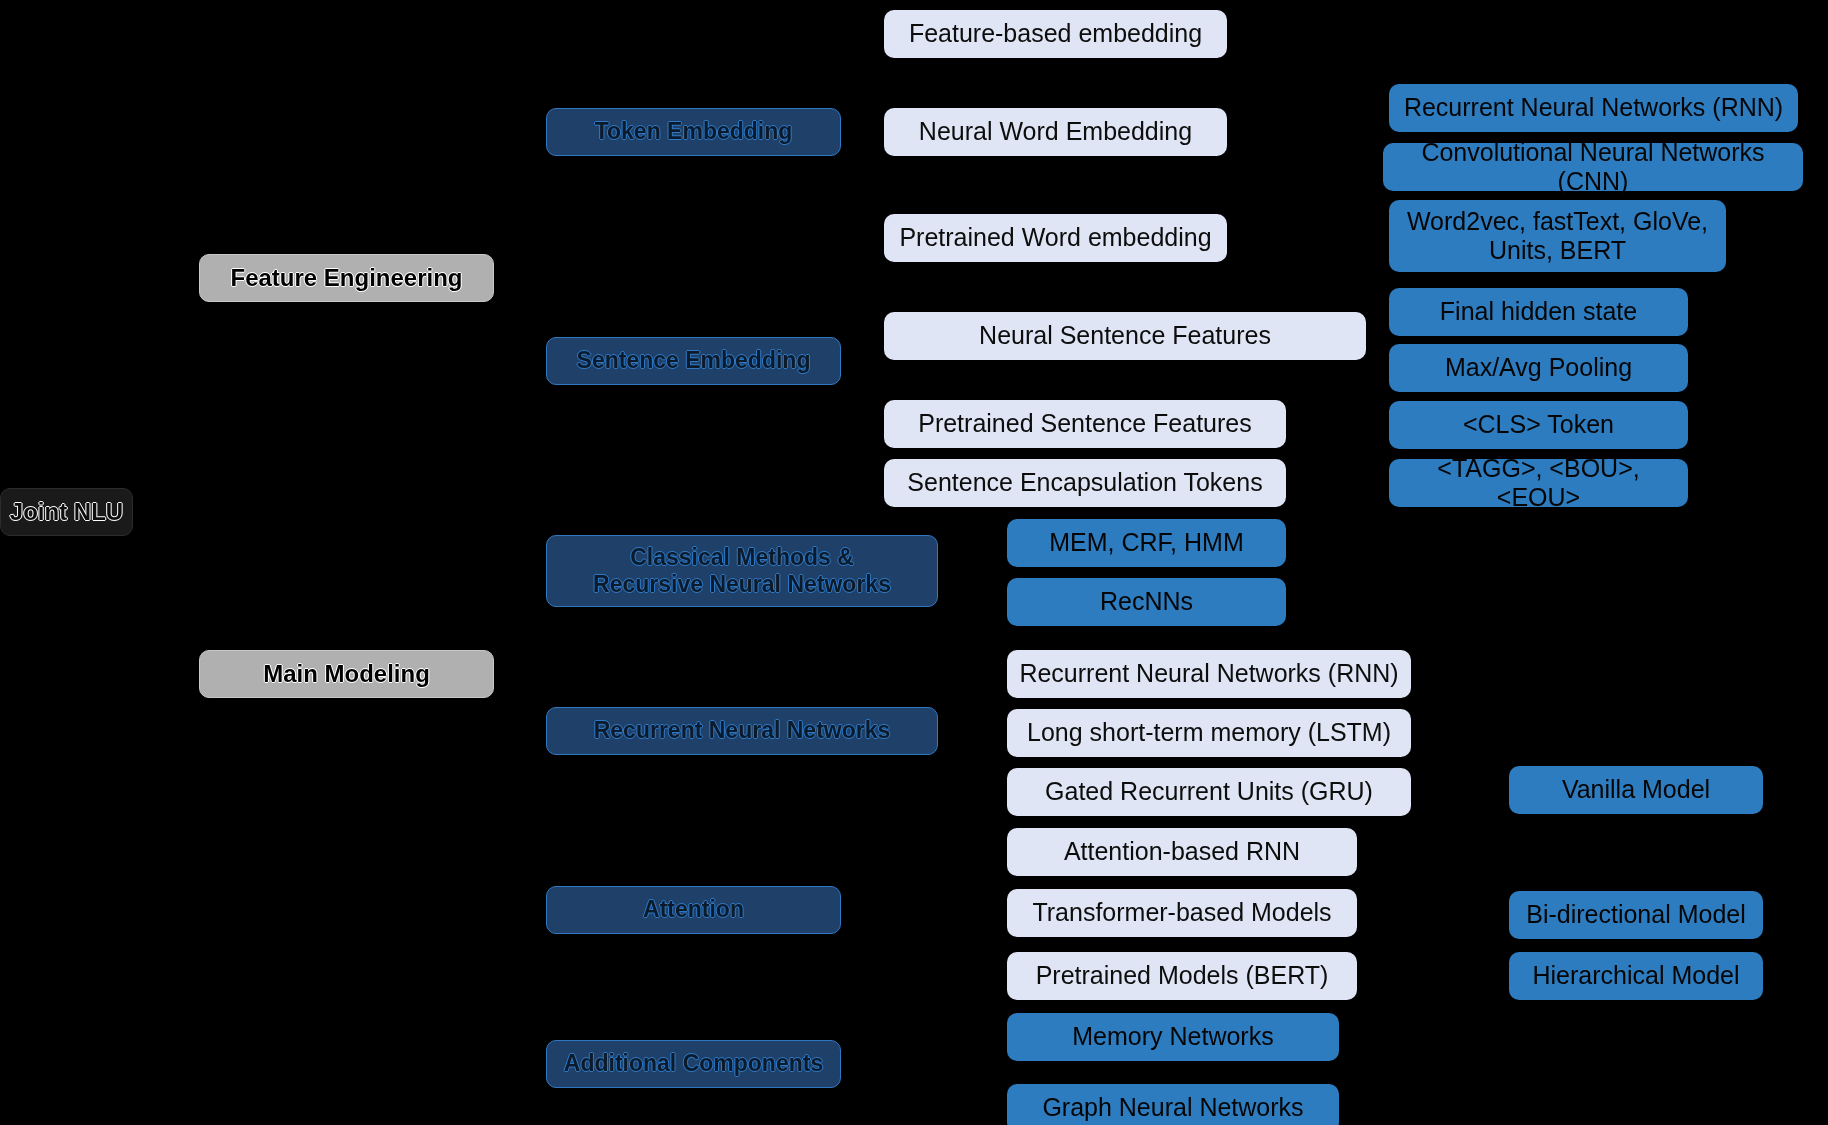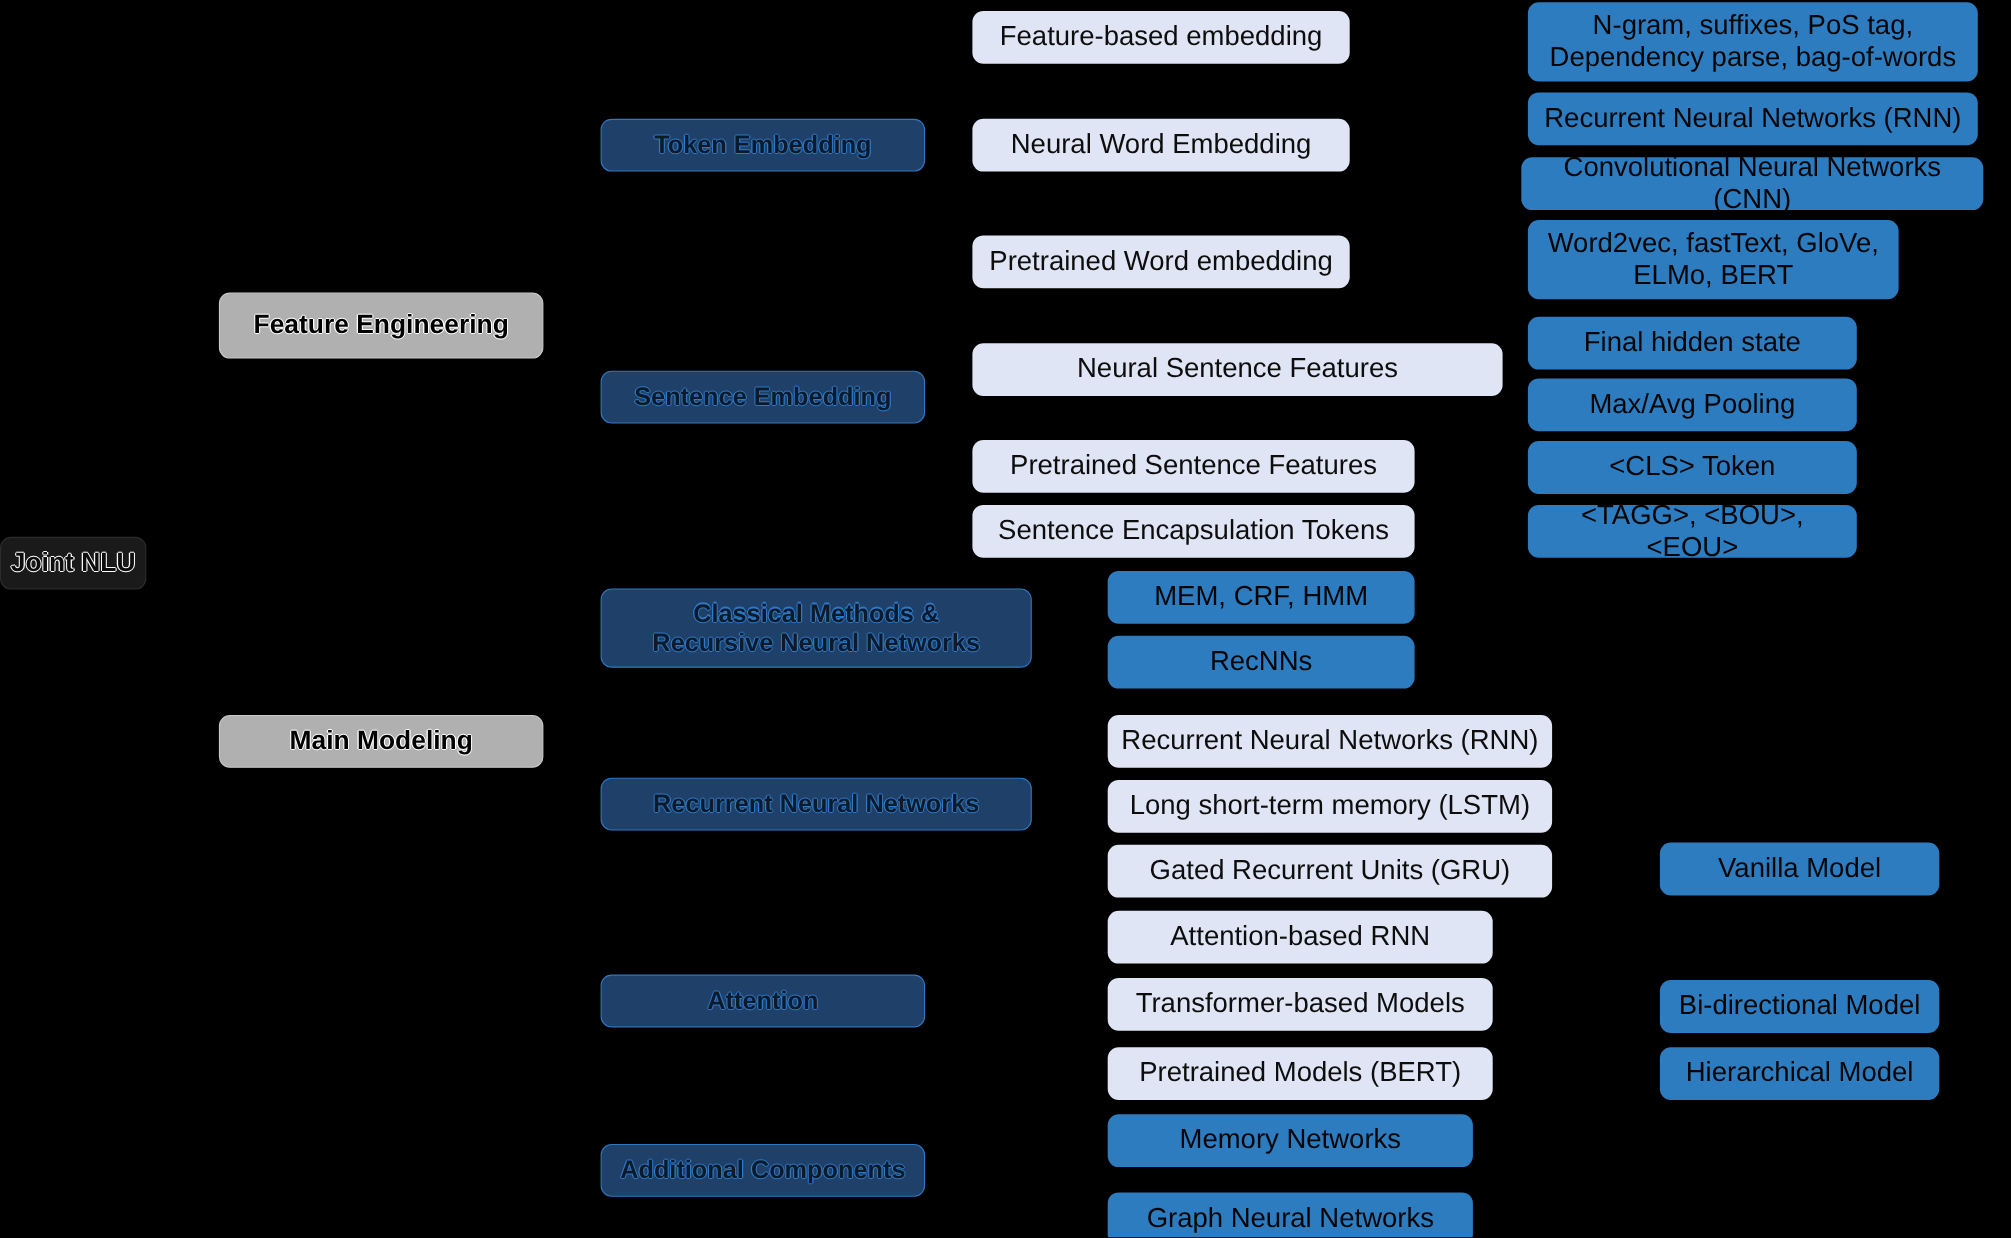--- a/index.html
+++ b/index.html
@@ -84,21 +84,21 @@
     font-size: 25px;
   }
 </style>
 </head>
 <body>
 
 <div id="canvas">
 
   <div class="node lvl-root" style="left:0px; top:488px; width:133px; height:48px;">Joint NLU</div>
 
-  <div class="node lvl-group" style="left:199px; top:266px; width:295px; height:60px;">Feature Engineering</div>
+  <div class="node lvl-group" style="left:199px; top:254px; width:295px; height:48px;">Feature Engineering</div>
 
   <div class="node lvl-cat" style="left:546px; top:108px; width:295px; height:48px;">Token Embedding</div>
 
   <div class="node lvl-group" style="left:199px; top:650px; width:295px; height:48px;">Main Modeling</div>
 
   <div class="node lvl-cat" style="left:546px; top:337px; width:295px; height:48px;">Sentence Embedding</div>
 
   <div class="node lvl-cat" style="left:546px; top:535px; width:392px; height:72px;text-align:center;">Classical Methods &amp;
 Recursive Neural Networks</div>
 
@@ -133,29 +133,27 @@
   <div class="node lvl-pale" style="left:1007px; top:828px; width:350px; height:48px;">Attention-based RNN</div>
 
   <div class="node lvl-pale" style="left:1007px; top:889px; width:350px; height:48px;">Transformer-based Models</div>
 
   <div class="node lvl-pale" style="left:1007px; top:952px; width:350px; height:48px;">Pretrained Models (BERT)</div>
 
   <div class="node lvl-blue" style="left:1007px; top:1013px; width:332px; height:48px;">Memory Networks</div>
 
   <div class="node lvl-blue" style="left:1007px; top:1072px; width:332px; height:48px;margin-top:12px;">Graph Neural Networks</div>
 
-  <div class="node lvl-blue" style="left:1389px; top:2px; width:409px; height:72px;">N-gram, suffixes, PoS tag,
-Dependency parse, bag-of-words</div>
 
   <div class="node lvl-blue" style="left:1389px; top:84px; width:409px; height:48px;">Recurrent Neural Networks (RNN)</div>
 
   <div class="node lvl-blue" style="left:1383px; top:143px; width:420px; height:48px;">Convolutional Neural Networks (CNN)</div>
 
   <div class="node lvl-blue" style="left:1389px; top:200px; width:337px; height:72px;">Word2vec, fastText, GloVe,
-ELMo, BERT</div>
+Units, BERT</div>
 
   <div class="node lvl-blue" style="left:1389px; top:288px; width:299px; height:48px;">Final hidden state</div>
 
   <div class="node lvl-blue" style="left:1389px; top:344px; width:299px; height:48px;">Max/Avg Pooling</div>
 
   <div class="node lvl-blue" style="left:1389px; top:401px; width:299px; height:48px;">&lt;CLS&gt; Token</div>
 
   <div class="node lvl-blue" style="left:1389px; top:459px; width:299px; height:48px;">&lt;TAGG&gt;, &lt;BOU&gt;, &lt;EOU&gt;</div>
 
   <div class="node lvl-blue" style="left:1509px; top:766px; width:254px; height:48px;">Vanilla Model</div>

